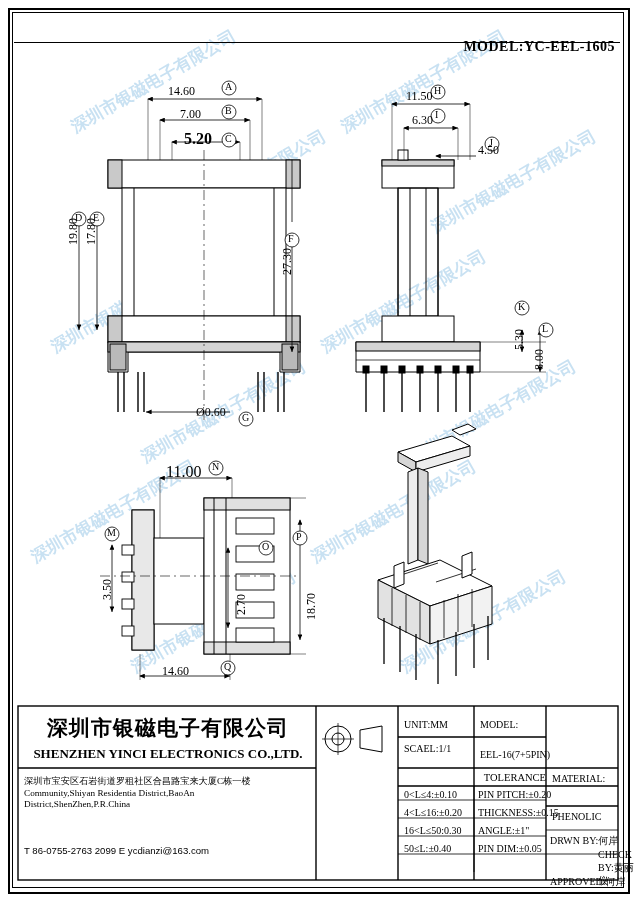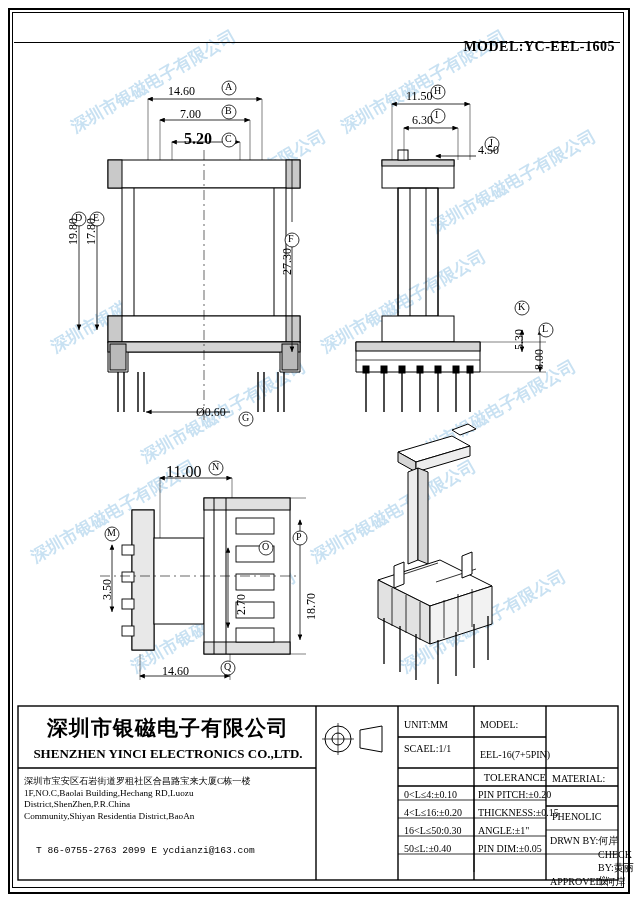--- a/index.html
+++ b/index.html
@@ -62,22 +62,21 @@
     font-family:"Liberation Serif", serif;
   }
   .addr{
     position:absolute;left:24px;top:776px;width:290px;
     font-size:9.2px;line-height:11.6px;text-align:left;
     font-family:"Liberation Serif", serif;
   }
   .contact{
     position:absolute;left:24px;top:845px;width:290px;
     font-size:9.6px;line-height:12.6px;text-align:left;
-    font-family:Liberation Mono, monospace;
-    margin-left:12px;
+    font-family:Liberation Sans, sans-serif;
   }
   .cell{
     position:absolute;font-size:10px;line-height:13px;
     font-family:"Liberation Serif", serif;
   }
   .tol-title{
     position:absolute;font-size:10.5px;text-align:right;
   }
 </style>
 </head>
@@ -420,23 +419,22 @@
   <div class="tb" style="left:212px;top:461px;font-size:10px;">N</div>
   <div class="tb" style="left:107px;top:527px;font-size:10px;">M</div>
   <div class="tb" style="left:262px;top:541px;font-size:10px;">O</div>
   <div class="tb" style="left:296px;top:531px;font-size:10px;">P</div>
   <div class="tb" style="left:224px;top:661px;font-size:10px;">Q</div>
 
   <div class="company-cn">深圳市银磁电子有限公司</div>
   <div class="company-en">SHENZHEN YINCI ELECTRONICS CO.,LTD.</div>
   <div class="addr">
     <div>深圳市宝安区石岩街道罗租社区合昌路宝来大厦C栋一楼</div>
-    <div>1F,NO.C,Baolai Building,Hechang RD,Luozu</div>
+    <div>Community,Shiyan Residentia District,BaoAn</div>
     <div>District,ShenZhen,P.R.China</div>
-    <div>Community,Shiyan Residentia District,BaoAn</div>
   </div>
   <div class="contact">
     <div>T 86-0755-2763 2099   E ycdianzi@163.com</div>
   </div>
 
   <div class="cell" style="left:404px;top:718px;">UNIT:MM</div>
   <div class="cell" style="left:404px;top:742px;">SCAEL:1/1</div>
   <div class="cell" style="left:480px;top:718px;">MODEL:</div>
   <div class="cell" style="left:480px;top:748px;">EEL-16(7+5PIN)</div>
 

